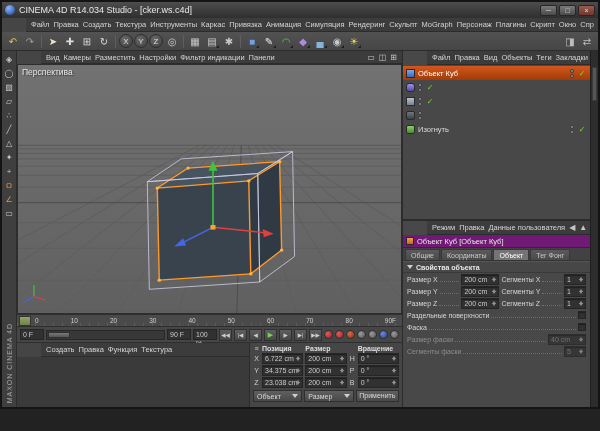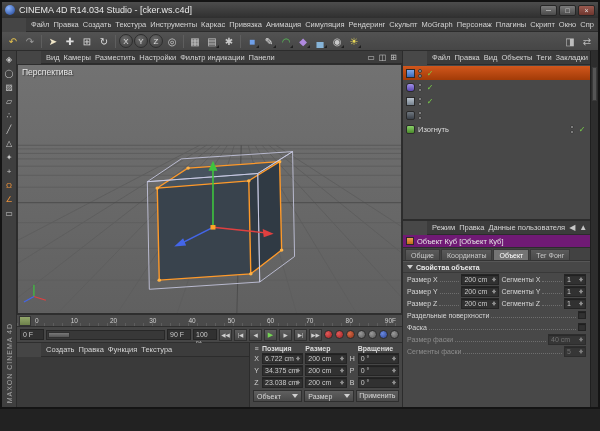--- a/index.html
+++ b/index.html
@@ -365,20 +365,21 @@
           <span class="menu-item">Файл</span>
           <span class="menu-item">Правка</span>
           <span class="menu-item">Вид</span>
           <span class="menu-item">Объекты</span>
           <span class="menu-item">Теги</span>
           <span class="menu-item">Закладки</span>
         </div>
         <div class="om-list">
           <div class="om-row selected">
             <span class="oicon" style="background:linear-gradient(#7fa8e8,#3a68b8)"></span>
+            <span class="olabel">Объект Куб</span>
             <span class="vis">
                 <span class="dot"></span>
                 <span class="dot"></span>
               </span>
             <span class="check">✓</span>
           </div>
           <div class="om-row">
             <span class="oicon" style="background:linear-gradient(#a090e8,#5a48b0);border-radius:3px"></span>
             <span class="vis">
                 <span class="dot"></span>

